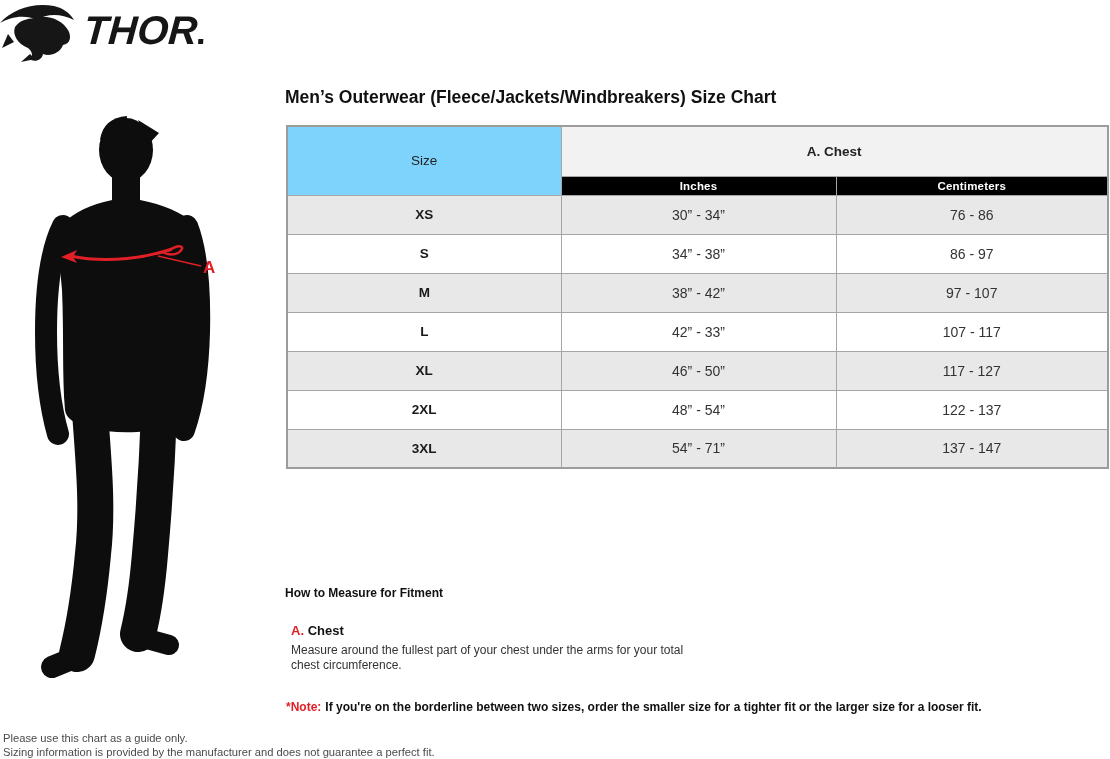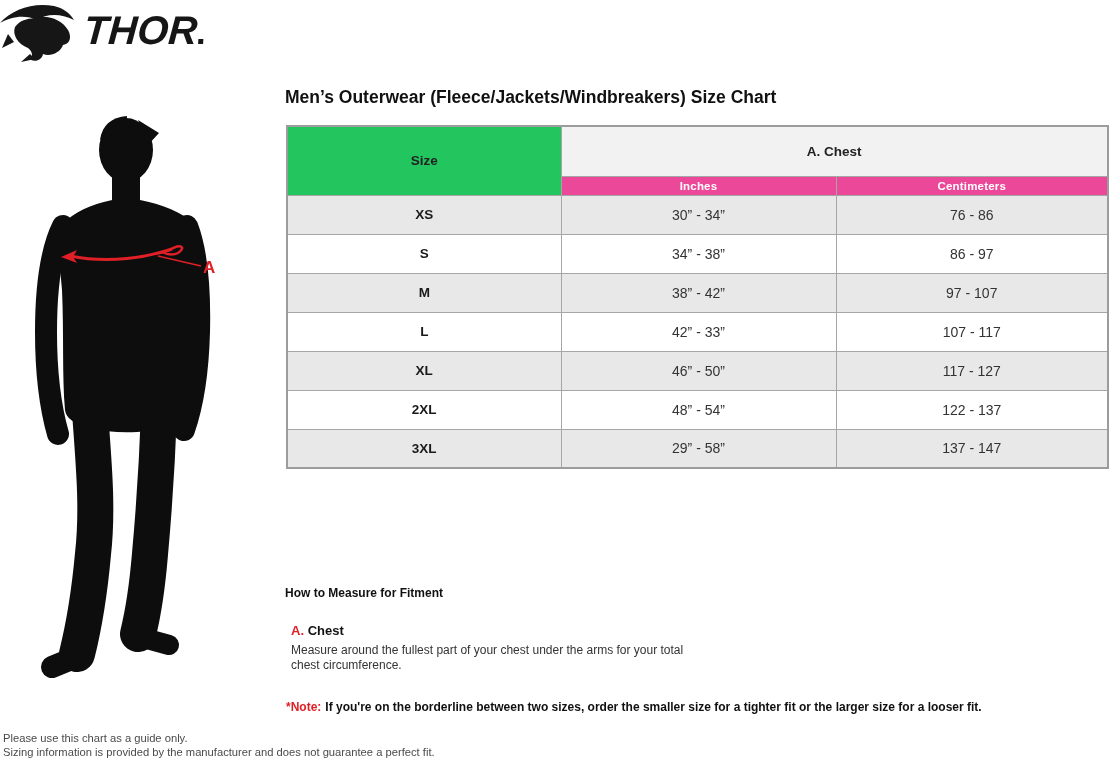--- a/index.html
+++ b/index.html
@@ -30,24 +30,24 @@
 
   
   .size-table {
     position:absolute; left:286px; top:125px; width:823px;
     border-collapse:collapse; table-layout:fixed;
     border:2px solid #9c9c9c;
   }
   .size-table th, .size-table td {
     border:1px solid #a6a6a6; text-align:center; vertical-align:middle;
   }
-  .size-head { background:#22c55e; font-size:13.5px; font-weight:700; color:#222; }
+  .size-head { background:#7dd3fc; font-size:13.5px; font-weight:400; color:#222; }
   .chest-head { background:#f2f2f2; height:50px; font-size:13.5px; font-weight:700; color:#222; }
   .unit {
-    background:#ec4899; color:#fff; height:19px;
+    background:#000000; color:#fff; height:19px;
     font-size:11.5px; font-weight:700; letter-spacing:0.2px;
   }
   .unit-cm { border-left:3px solid #e0e0e0; }
   .size-table tbody td { height:39px; font-size:14px; color:#333; }
   .size-table tbody td.c-size { font-weight:700; font-size:13.5px; color:#1a1a1a; }
   .size-table tbody tr:nth-child(odd)  { background:#e8e8e8; }
   .size-table tbody tr:nth-child(even) { background:#ffffff; }
 
   
   .measure-title {
@@ -168,21 +168,21 @@
     </tr>
 
     <tr>
       <td class="c-size">2XL</td>
       <td class="c-in">48” - 54”</td>
       <td class="c-cm">122 - 137</td>
     </tr>
 
     <tr>
       <td class="c-size">3XL</td>
-      <td class="c-in">29” - 58”</td>
+      <td class="c-in">54” - 71”</td>
       <td class="c-cm">137 - 147</td>
     </tr>
   </tbody>
   </table>
 
   <h2 class="measure-title">How to Measure for Fitment</h2>
 
   <div class="measure-item">
     <div class="measure-label">
       <span class="red">A.</span>

